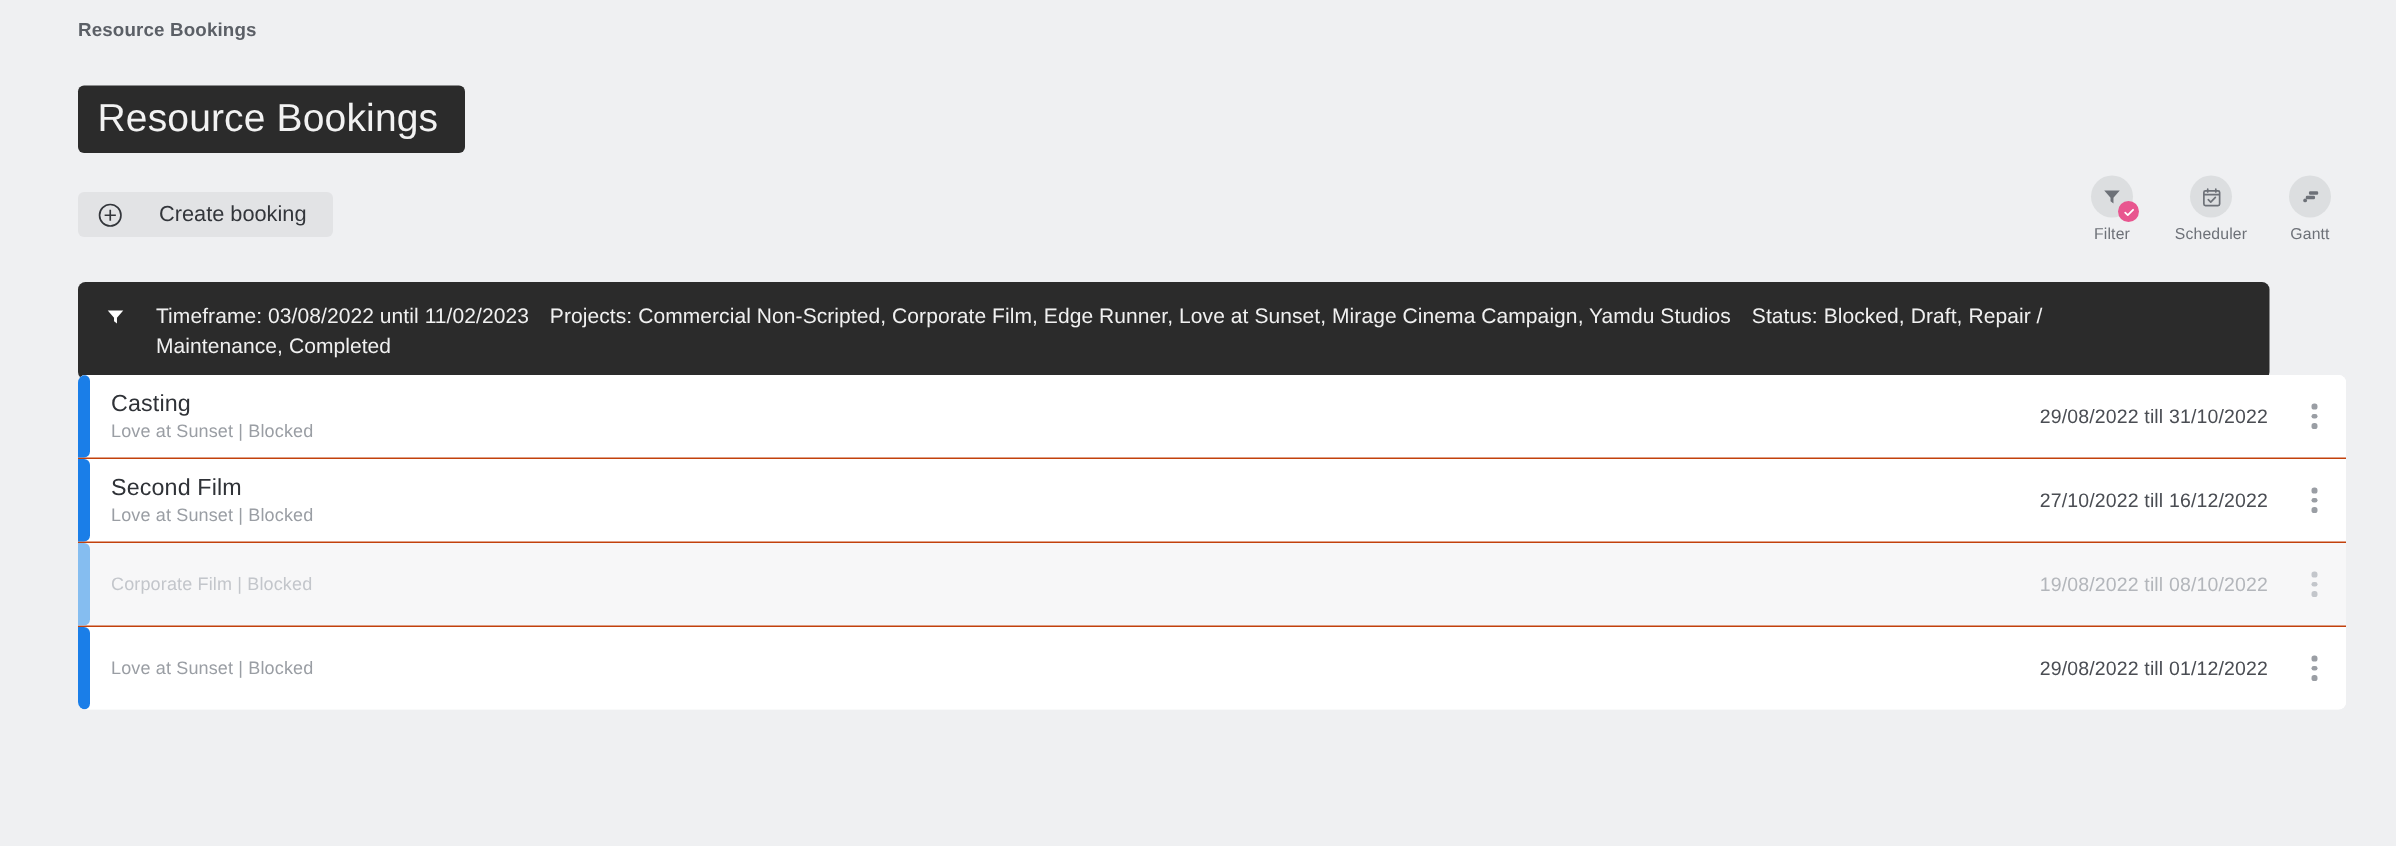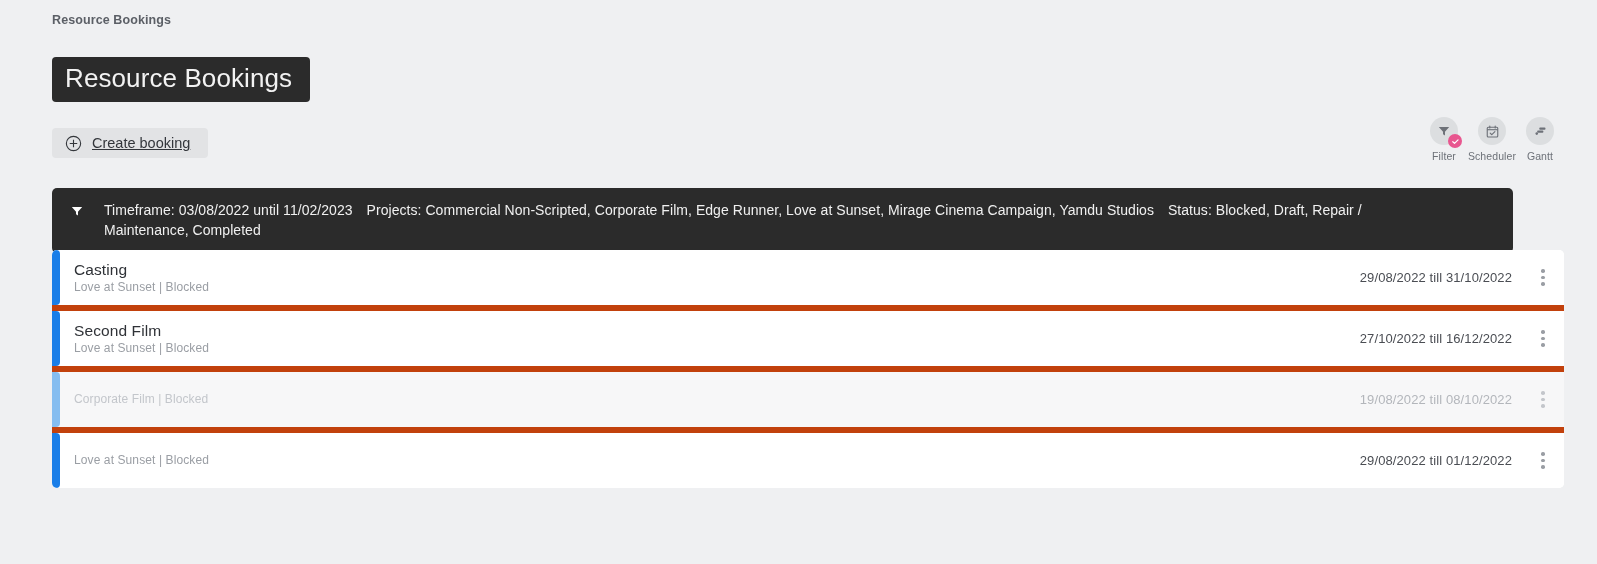--- a/index.html
+++ b/index.html
@@ -44,44 +44,44 @@
   }
 
   
   .create-btn {
     position: absolute;
     left: 52px;
     top: 128px;
     height: 30px;
     display: flex;
     align-items: center;
-    gap: 10px;
+    gap: 24px;
     background: #e2e3e5;
     border: none;
     border-radius: 4px;
     padding: 0 18px 0 13px;
     font-family: "Liberation Sans", sans-serif;
     font-size: 14.5px;
     color: #33363b;
     cursor: pointer;
-    text-decoration: underline;
   }
   .plus-icon {
     width: 17px;
     height: 17px;
     display: block;
     flex: 0 0 auto;
   }
 
   
   .actions {
     position: absolute;
     top: 117px;
     right: 33px;
     display: flex;
+    gap: 18px;
   }
   .action {
     width: 48px;
     display: flex;
     flex-direction: column;
     align-items: center;
     gap: 5px;
     cursor: pointer;
   }
   .action-circle {
@@ -151,21 +151,21 @@
     background: #ffffff;
     border-radius: 5px;
     overflow: hidden;
   }
   .row {
     position: relative;
     height: 55px;
     display: flex;
     align-items: center;
     background: #ffffff;
-    border-bottom: 6px solid #c2410c;
+    border-bottom: 1px solid #c2410c;
     cursor: pointer;
   }
   .row:last-child { border-bottom: none; }
   .row.dim { background: #f7f7f8; }
   .accent {
     position: absolute;
     left: 0;
     top: 0;
     bottom: 0;
     width: 8px;

